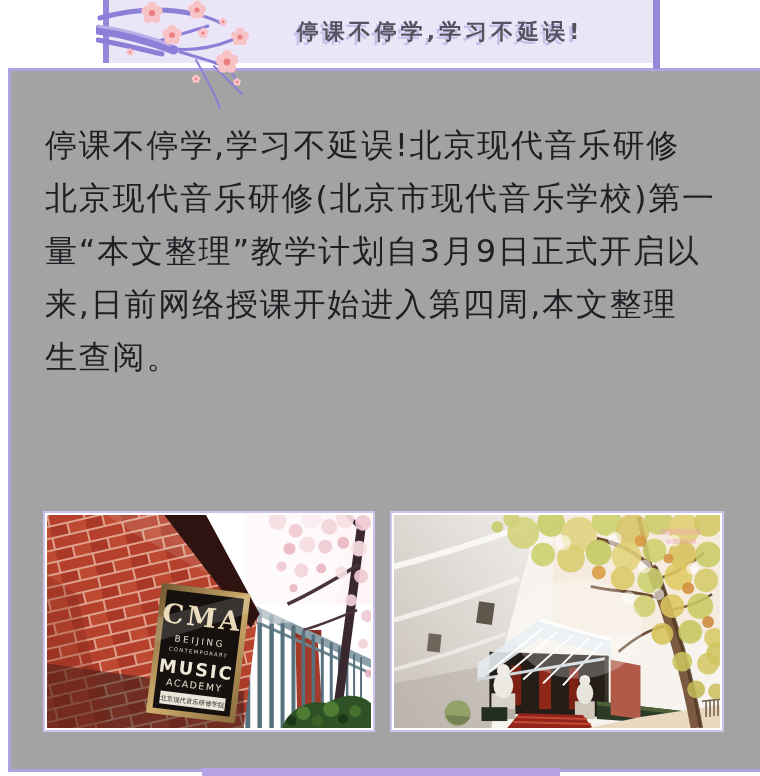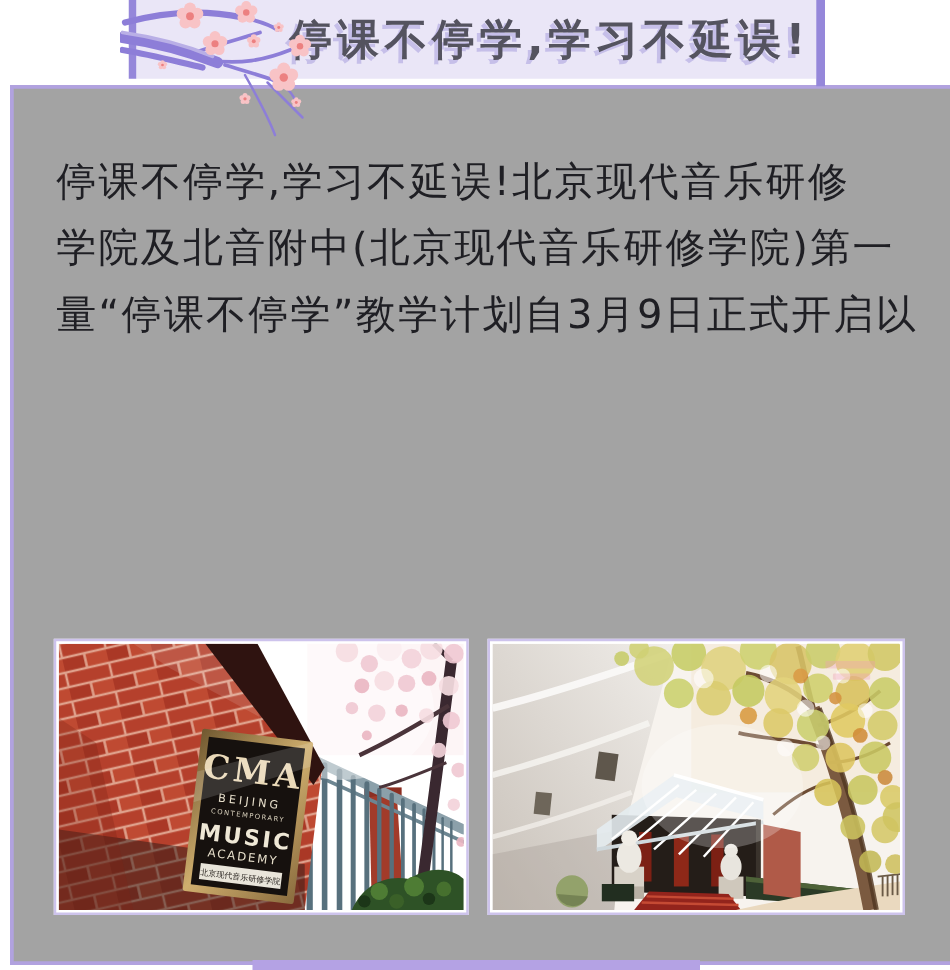--- a/index.html
+++ b/index.html
@@ -6,21 +6,21 @@
   .stage{position:relative;width:760px;height:776px;background:#ffffff;overflow:hidden;
          font-family:"DejaVu Sans","Liberation Sans",sans-serif;}
   
   .content-box{position:absolute;left:8px;top:68px;width:758px;height:704px;
                border:3px solid #b1a2df;background:#a3a3a3;box-sizing:border-box;}
   
   .banner-bg{position:absolute;left:109px;top:0;width:544px;height:63px;background:#eae6f7;}
   .banner-bar-left{position:absolute;left:103px;top:0;width:6px;height:63px;background:#9587da;}
   .banner-bar-right{position:absolute;left:653px;top:0;width:7px;height:69px;background:#9587da;}
   .banner-title{position:absolute;left:225px;top:0;width:430px;height:63px;line-height:64px;
-                text-align:center;font-size:34px;font-weight:bold;letter-spacing:4px;
+                text-align:center;font-size:22px;font-weight:bold;letter-spacing:4px;
                 color:#54535f;text-shadow:-3px 3px 0 #c6bfe9;white-space:nowrap;}
   .branch-svg{position:absolute;left:96px;top:0;width:170px;height:120px;}
   
   .body-text{position:absolute;left:34px;top:48px;width:680px;}
   .tline{font-size:32px;line-height:53px;letter-spacing:1.8px;color:#1f1f24;white-space:nowrap;}
   
   .photo{position:absolute;margin:0;box-sizing:border-box;width:332px;height:221px;
          border:2px solid #cdc3ec;padding:2px;background:#ffffff;}
   .photo-left{left:32px;top:440px;}
   .photo-right{left:379px;top:440px;width:334px;}
@@ -30,22 +30,24 @@
 </style>
 </head>
 <body>
 
 <div class="stage">
 
   <div class="content-box">
 
     <div class="body-text">
       <div class="tline">停课不停学,学习不延误!北京现代音乐研修</div>
-      <div class="tline">学院及北音附中(北京现代音乐研修学院)第一</div>
-      <div class="tline">量“停课不停学”教学计划自3月9日正式开启以</div>
+      <div class="tline">北京现代音乐研修(北京市现代音乐学校)第一</div>
+      <div class="tline">量“本文整理”教学计划自3月9日正式开启以</div>
+      <div class="tline">来,日前网络授课开始进入第四周,本文整理</div>
+      <div class="tline">生查阅。</div>
     </div>
 
     <figure class="photo photo-left">
       <svg viewBox="0 0 326 215" preserveAspectRatio="none">
         <defs>
           <pattern id="bricksL" width="36" height="24" patternUnits="userSpaceOnUse" patternTransform="rotate(-13 0 0)">
             <rect width="36" height="24" fill="#dfa18c"></rect>
             <rect x="1" y="1" width="34" height="10" fill="#b5402c"></rect>
             <rect x="-17" y="13" width="34" height="10" fill="#aa3826"></rect>
             <rect x="19" y="13" width="34" height="10" fill="#bf4a32"></rect>

